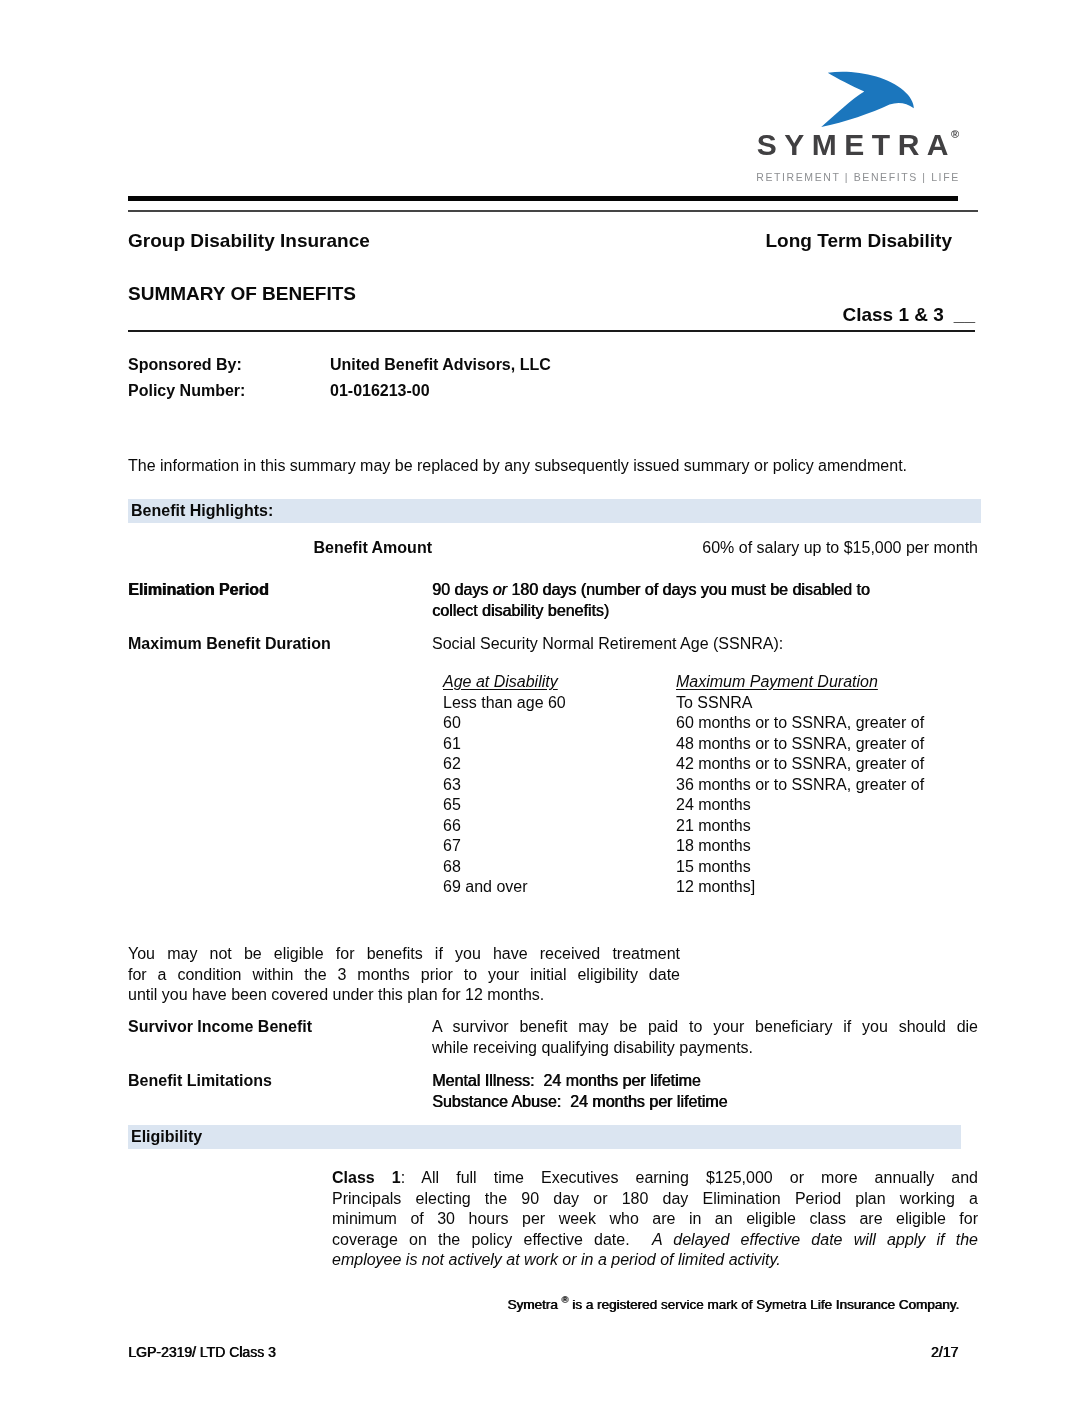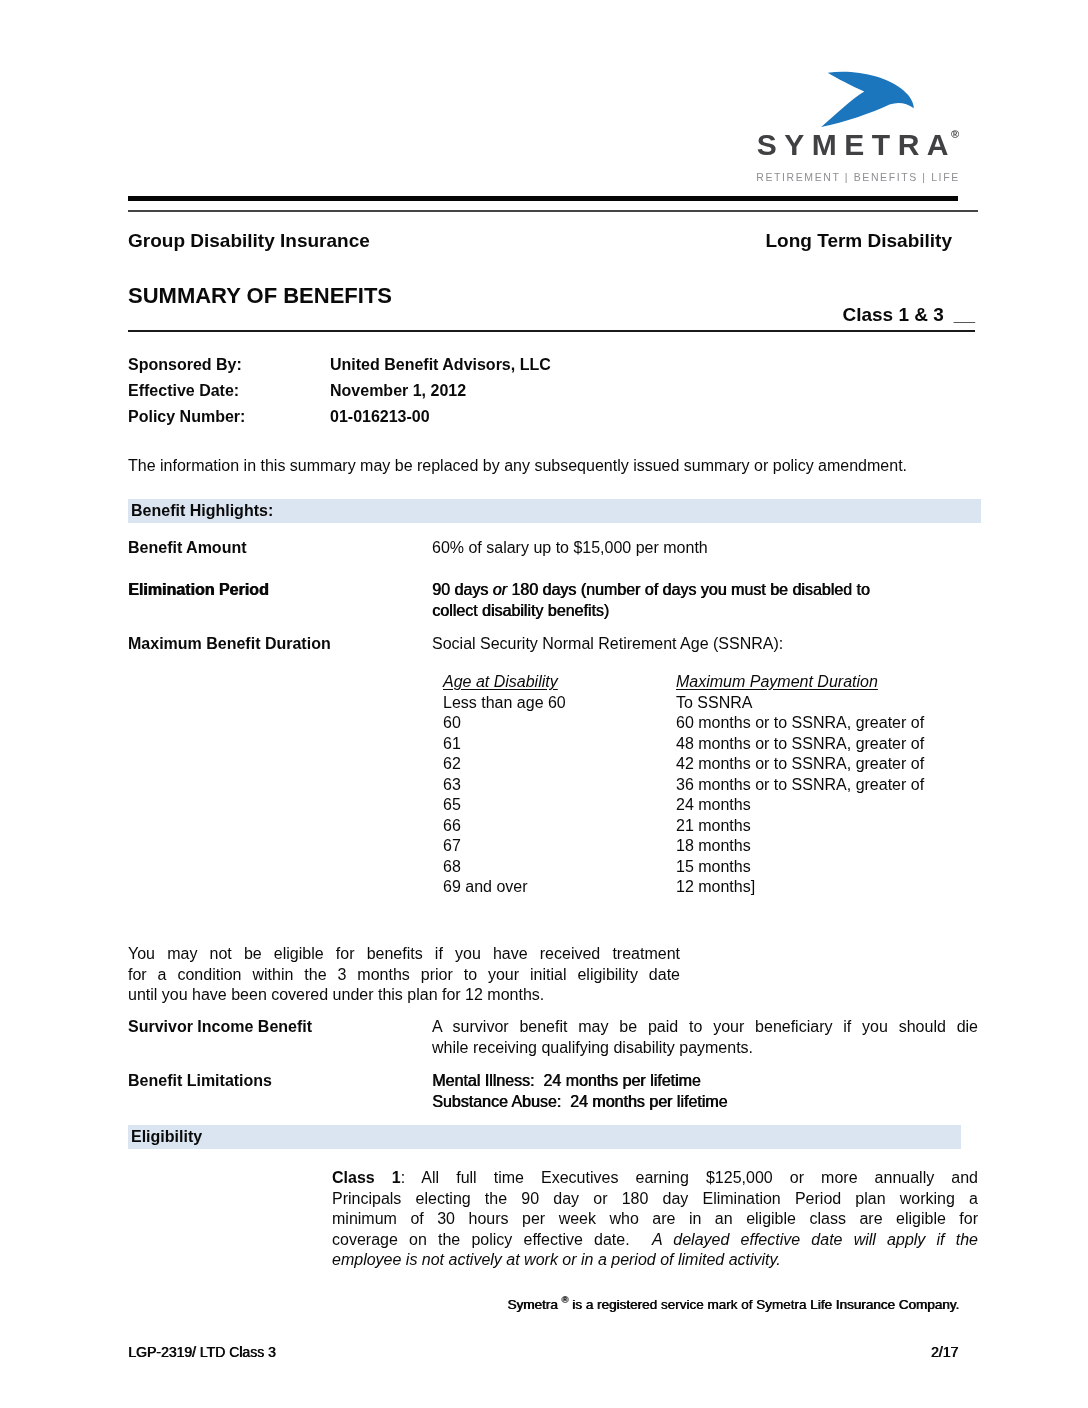--- a/index.html
+++ b/index.html
@@ -12,37 +12,37 @@
   .swoosh{display:block;width:104px;height:58px;margin:0 44px 0 auto;}
   .brand{margin-top:0;font-size:30px;font-weight:600;letter-spacing:7.5px;color:#414042;white-space:nowrap;}
   .brand .reg{font-size:11px;vertical-align:17px;letter-spacing:0;margin-left:-5px;}
   .tagline{margin-top:9px;font-size:10.5px;letter-spacing:1.6px;color:#8d8f92;white-space:nowrap;}
   
   .rule-a{position:absolute;left:128px;top:196px;width:830px;height:5px;background:#050505;}
   .rule-b{position:absolute;left:128px;top:210px;width:850px;height:2px;background:#454545;}
   .rule-c{position:absolute;left:128px;top:330px;width:847px;height:2px;background:#1a1a1a;}
   
   .hdr-row{position:absolute;left:128px;top:230px;width:824px;display:flex;justify-content:space-between;font-size:19px;font-weight:700;}
-  .title{position:absolute;left:128px;top:283px;font-size:22px;font-weight:700;}
+  .title{position:absolute;left:128px;top:283px;font-size:19px;font-weight:700;}
   .class-row{position:absolute;left:128px;top:304px;width:847px;text-align:right;font-size:19px;font-weight:700;}
   .class-row .suffix{margin-left:10px;margin-top:8px;}
   
   .policy{position:absolute;left:128px;top:352px;font-size:16px;font-weight:700;line-height:26px;}
   .prow{display:flex;}
   .prow .plbl{width:202px;}
   .notice{position:absolute;left:128px;top:457px;font-size:16px;}
   
   .bar{position:absolute;left:128px;height:24px;background:#dbe5f1;font-size:16px;font-weight:700;line-height:24px;padding-left:3px;box-sizing:border-box;}
   #bar-highlights{top:499px;width:853px;}
   #bar-eligibility{top:1125px;width:833px;}
   
   .brow{position:absolute;left:128px;width:850px;display:flex;font-size:16px;line-height:20.5px;}
   .brow .lbl{flex:0 0 304px;font-weight:700;}
   .brow .val{width:552px;}
-  #row-amount{top:538px;}
+  #row-amount{top:538px;text-align:right;}
   #row-elim{top:580px;}
   #row-duration{top:634px;}
   #row-preex{top:944px;}
   #row-survivor{top:1017px;}
   #row-limit{top:1071px;}
   
   .age-table{position:absolute;left:443px;top:672px;width:535px;font-size:16px;line-height:20.5px;}
   .arow{display:flex;}
   .acol1{flex:0 0 233px;}
   .ahead{font-style:italic;text-decoration:underline;text-underline-offset:2px;}
@@ -82,24 +82,20 @@
     <span>Class 1 &amp; 3</span><span class="suffix">__</span>
   </div>
   <div class="rule-c"></div>
 
   <div class="policy">
     <div class="prow">
       <span class="plbl">Sponsored By:</span>
       <span>United Benefit Advisors, LLC</span>
     </div>
     <div class="prow">
-      <span class="plbl">Effective Date:</span>
-      <span>November 1, 2012</span>
-    </div>
-    <div class="prow">
       <span class="plbl">Policy Number:</span>
       <span>01-016213-00</span>
     </div>
   </div>
 
   <div class="notice">The information in this summary may be replaced by any subsequently issued summary or policy amendment.</div>
 
   <div class="bar" id="bar-highlights">Benefit Highlights:</div>
 
   <div class="brow" id="row-amount">

